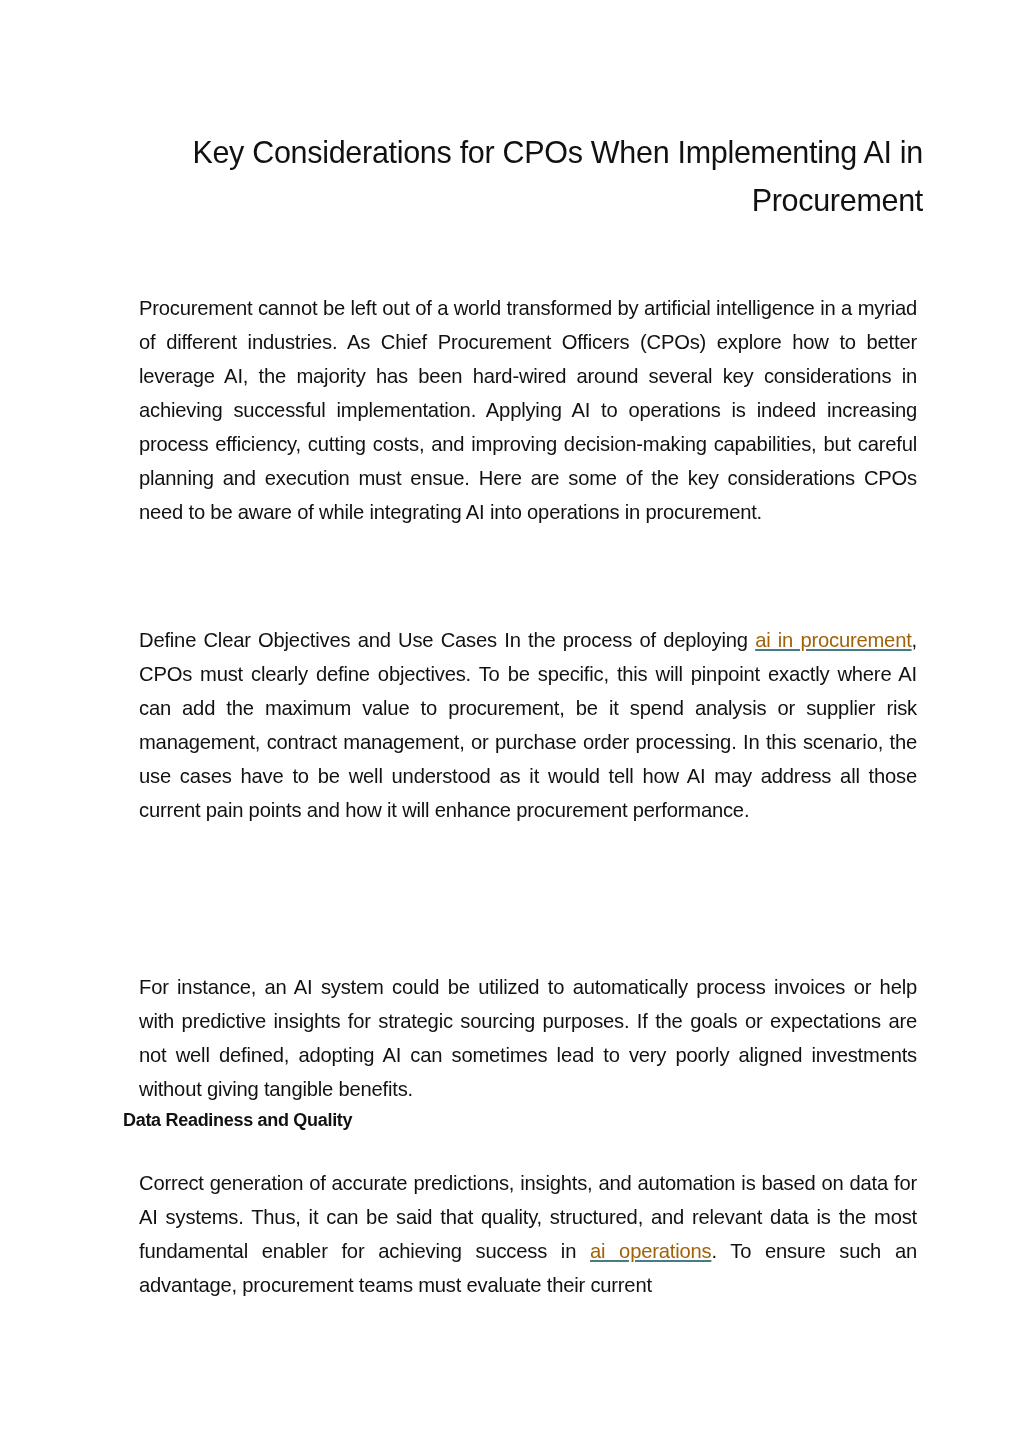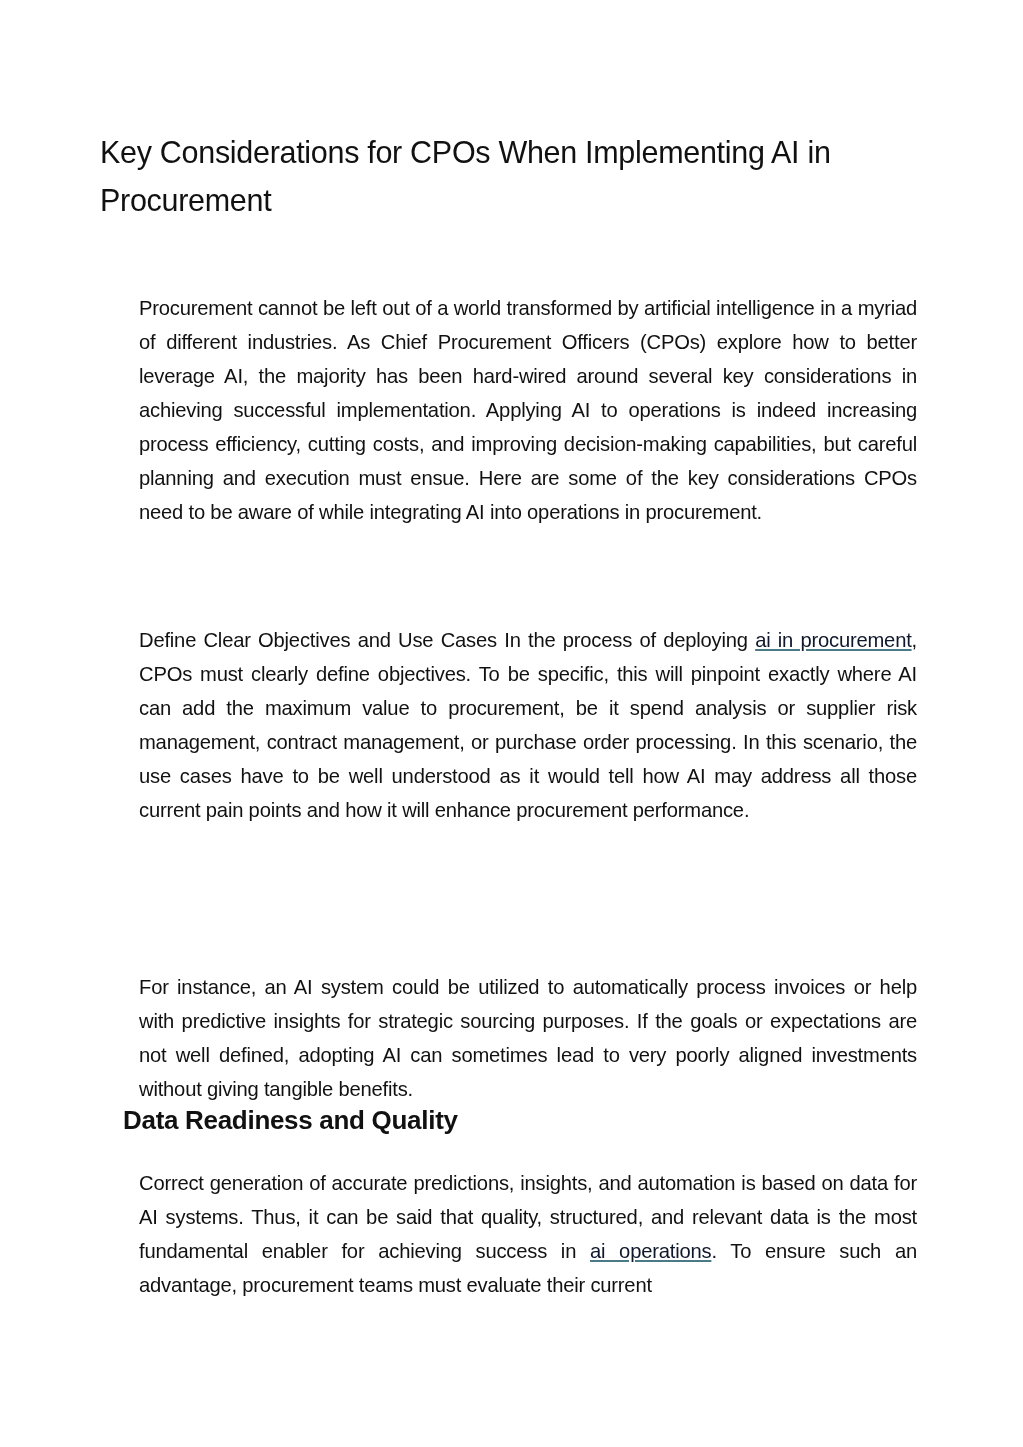--- a/index.html
+++ b/index.html
@@ -1,23 +1,23 @@
 <!DOCTYPE html>
 <html><head>
 <meta charset="utf-8">
 <style>
   html, body { margin: 0; padding: 0; background: #ffffff; }
   body { width: 1023px; height: 1447px; position: relative; overflow: hidden;
          font-family: "Liberation Sans", sans-serif; color: #111; }
-  .title { position: absolute; left: 100px; width: 823px; top: 128px; text-align: left;
+  .title { position: absolute; left: 100px; width: 823px; top: 128px; text-align: right;
            font-size: 30.5px; line-height: 48px; letter-spacing: -0.3px; font-weight: normal; margin: 0; }
   .para { position: absolute; left: 123px; width: 778px; margin: 16px; font-size: 20.2px;
           line-height: 34px; text-align: justify; letter-spacing: -0.2px; }
-  .heading { position: absolute; left: 123px; margin: 0; font-size: 26px; font-weight: bold; line-height: 34px; letter-spacing: -0.3px; }
-  a.link { color: #0f172a; text-decoration: underline; text-decoration-color: #4a7a86; }
+  .heading { position: absolute; left: 123px; margin: 0; font-size: 18px; font-weight: bold; line-height: 34px; letter-spacing: -0.3px; }
+  a.link { color: #a16207; text-decoration: underline; text-decoration-color: #4a7a86; }
   #p1 { top: 275px; }
   #p2 { top: 607px; }
   #p3 { top: 954px; }
   #h1 { top: 1103px; }
   #p4 { top: 1150px; }
 </style>
 </head>
 <body>
 
 <h1 class="title">Key Considerations for CPOs When Implementing AI in Procurement</h1>

